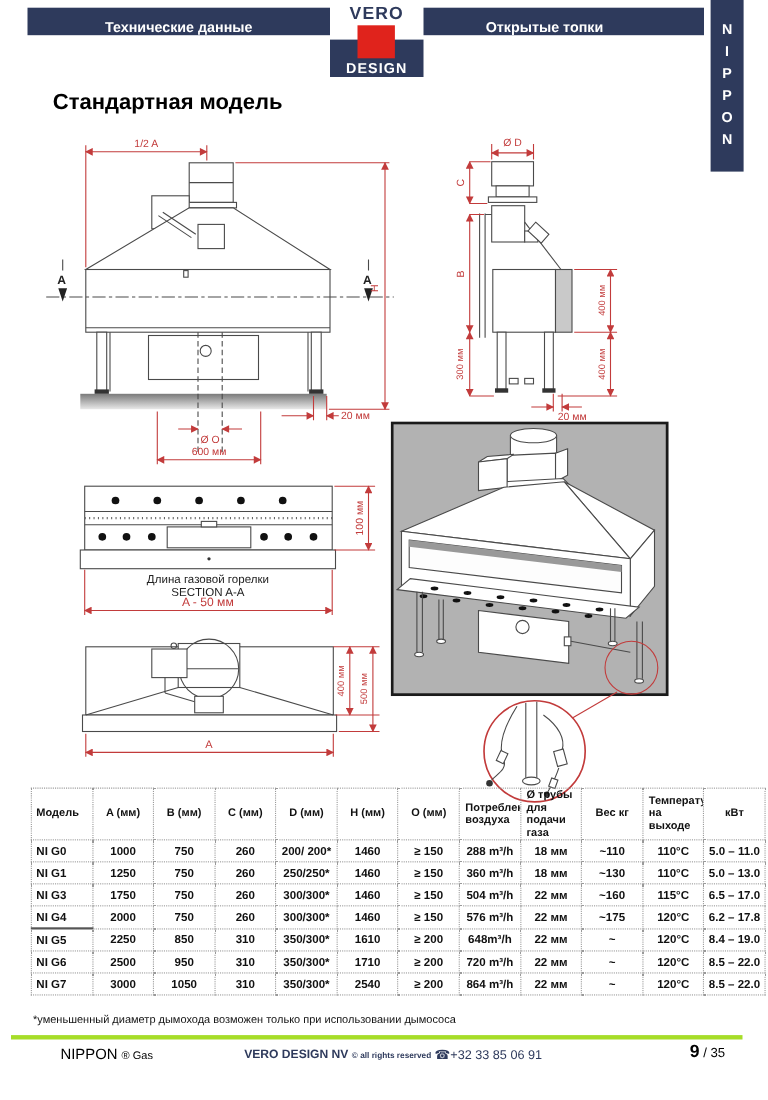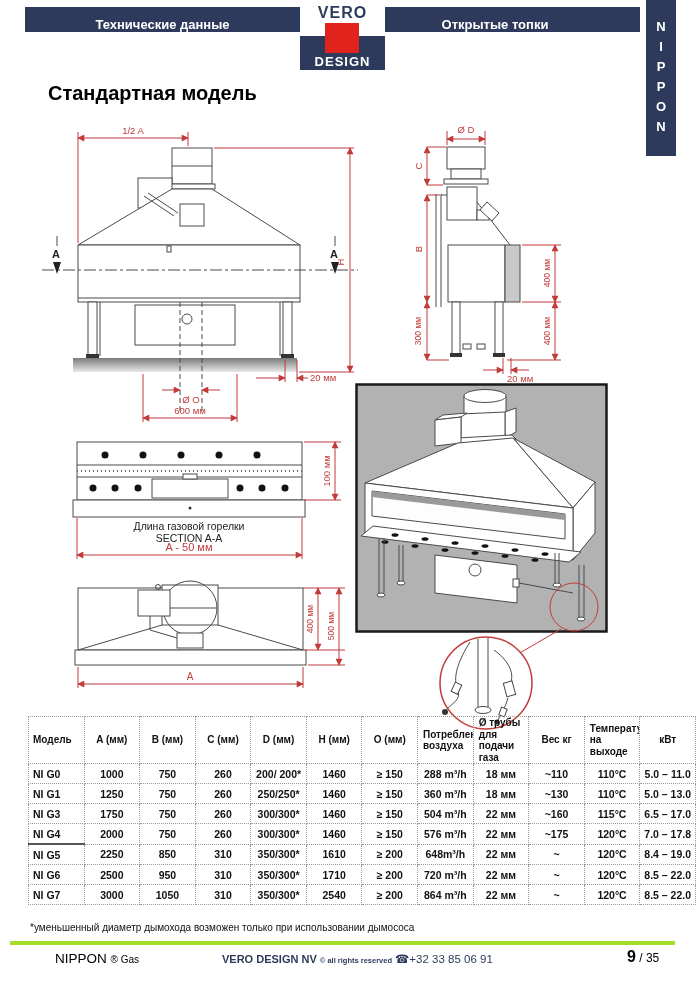--- a/index.html
+++ b/index.html
@@ -398,21 +398,21 @@
           <td class="c1">2000</td>
           <td class="c2">750</td>
           <td class="c3">260</td>
           <td class="c4">300/300*</td>
           <td class="c5">1460</td>
           <td class="c6">≥ 150</td>
           <td class="c7">576 m³/h</td>
           <td class="c8">22 мм</td>
           <td class="c9">~175</td>
           <td class="c10">120°C</td>
-          <td class="c11">7.0 – 17.8</td>
+          <td class="c11">6.2 – 17.8</td>
         </tr>
         <tr>
           <td class="c0">NI G5</td>
           <td class="c1">2250</td>
           <td class="c2">850</td>
           <td class="c3">310</td>
           <td class="c4">350/300*</td>
           <td class="c5">1610</td>
           <td class="c6">≥ 200</td>
           <td class="c7">648m³/h</td>

